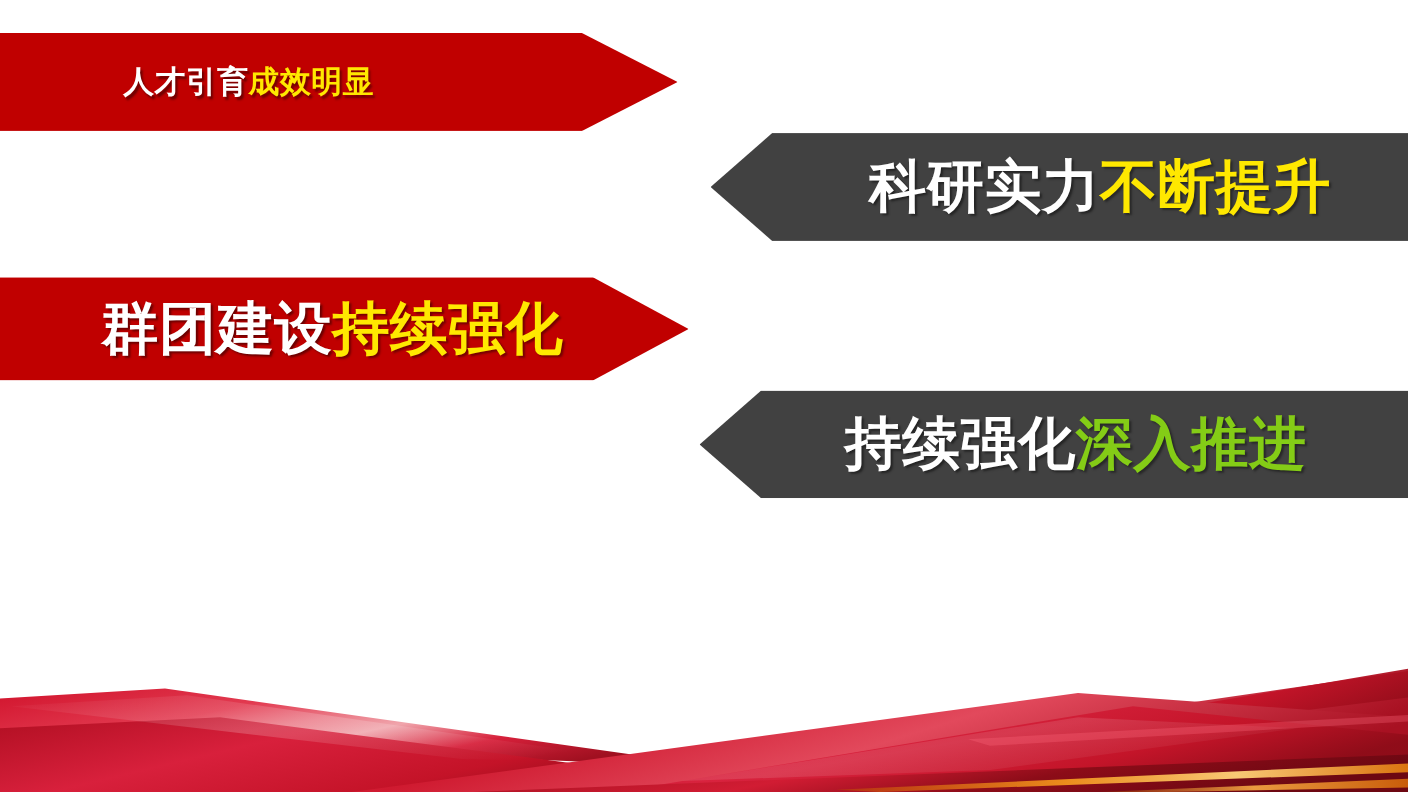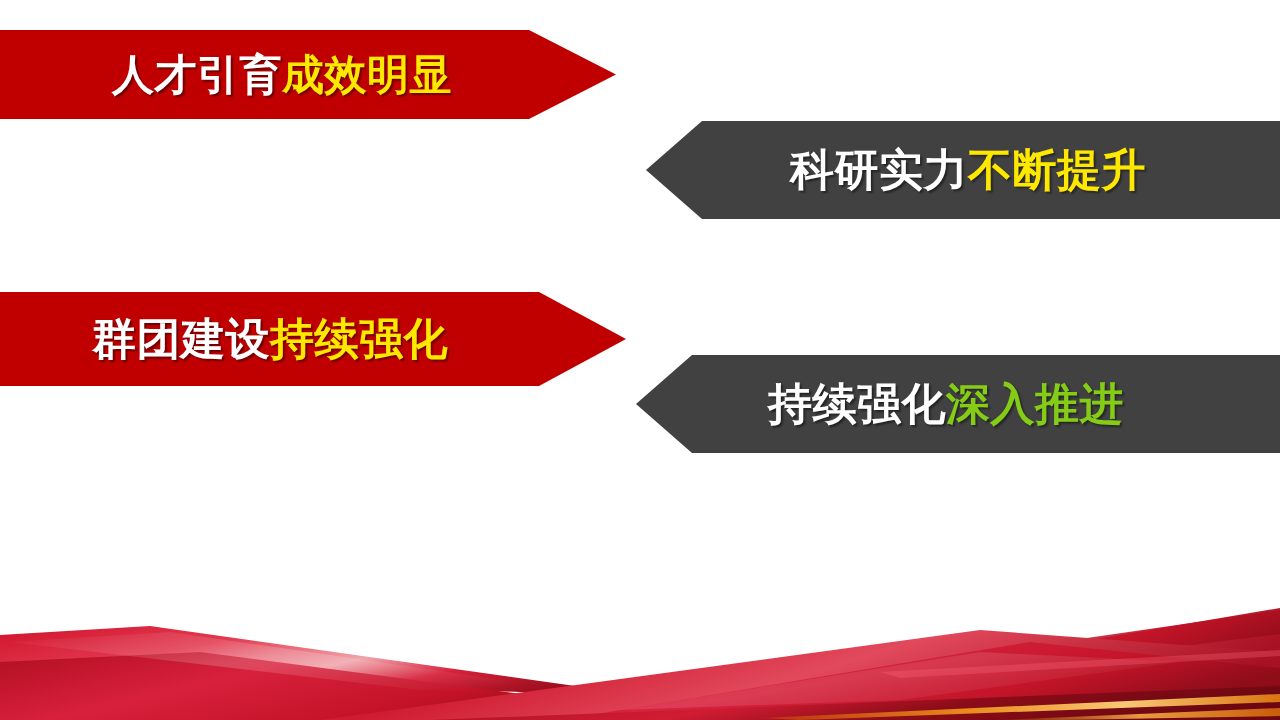--- a/index.html
+++ b/index.html
@@ -75,37 +75,36 @@
   
   #banner-union {
     left: 0px;
     top: 252px;
     width: 626px;
     height: 94px;
     background: #c00000;
     clip-path: polygon(0 0, 539px 0, 626px 50%, 539px 100%, 0 100%);
     justify-content: flex-start;
     padding-left: 92px;
-    margin-top: 40px;
   }
 
   
   #banner-party {
     left: 636px;
     top: 355px;
     width: 644px;
     height: 98px;
     background: #414141;
     clip-path: polygon(56px 0, 644px 0, 644px 100%, 56px 100%, 0 50%);
     justify-content: flex-start;
     padding-left: 132px;
   }
 
-  .fs-lg { font-size: 42px; }
-  .fs-md { font-size: 44px; }
+  .fs-lg { font-size: 28px; }
+  .fs-md { font-size: 52px; }
 
   
   #ribbon {
     position: absolute;
     left: 0;
     bottom: 0;
     width: 1280px;
     height: 130px;
     pointer-events: none;
   }

